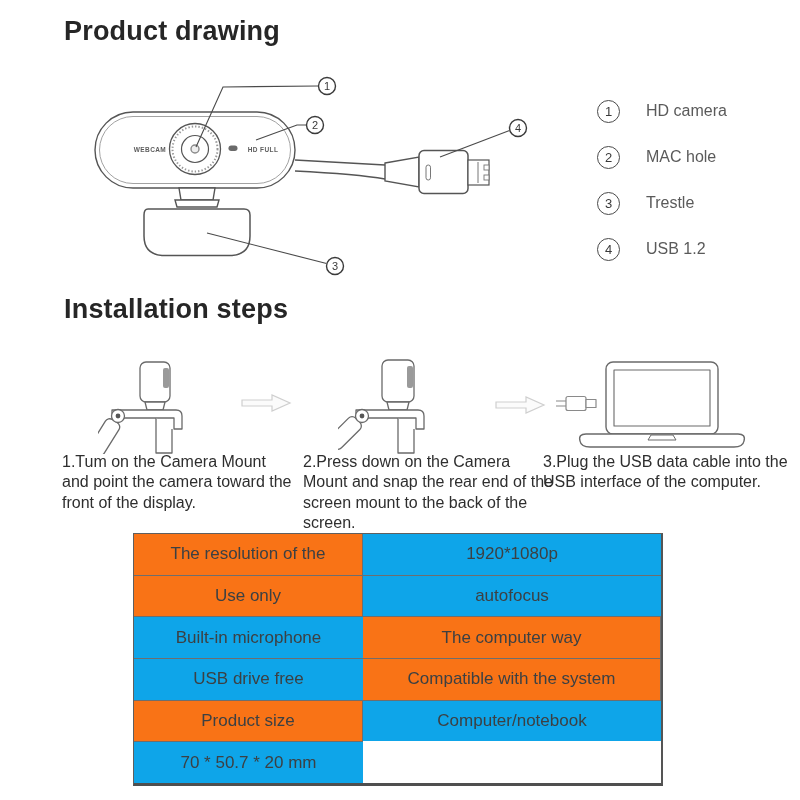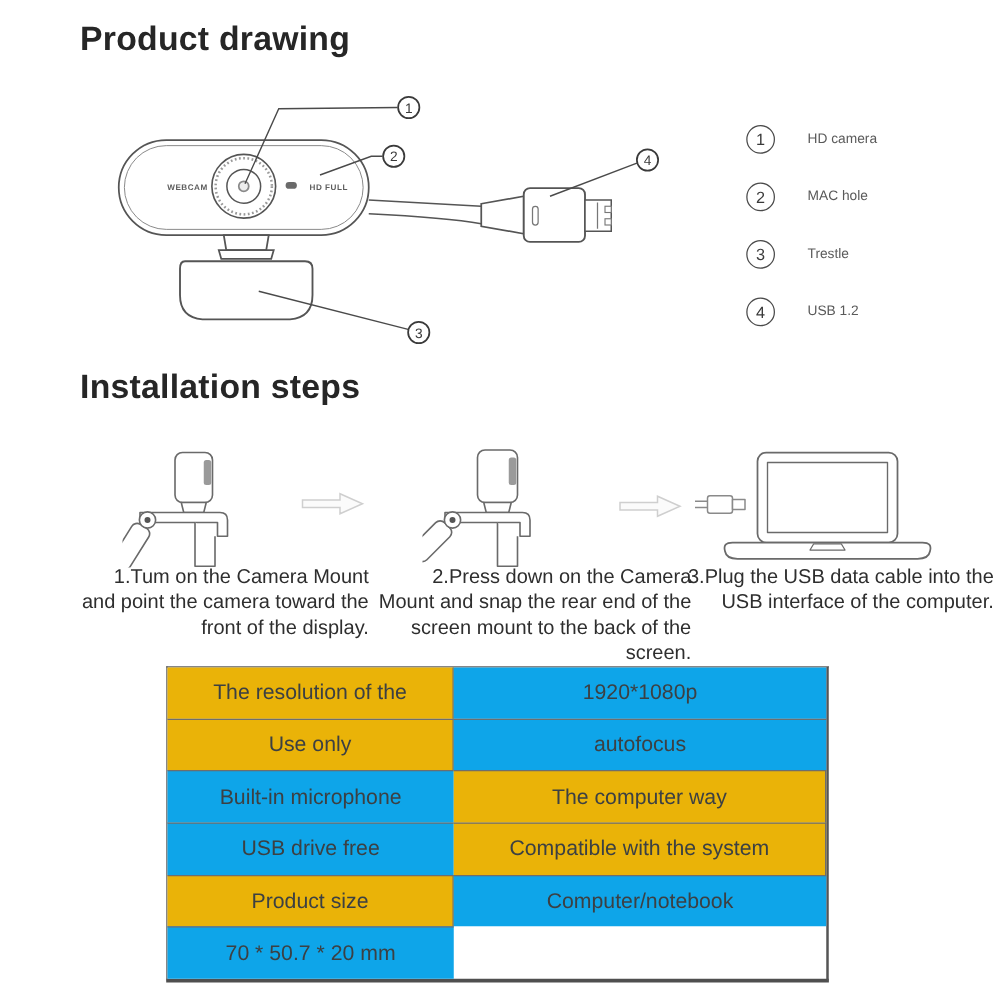--- a/index.html
+++ b/index.html
@@ -1,35 +1,35 @@
 <!DOCTYPE html>
 <html><head>
 <meta charset="utf-8">
 <style>
   html,body{margin:0;padding:0;background:#ffffff;}
   #stage{
     position:relative;width:800px;height:800px;background:#ffffff;
-    font-family:"Liberation Sans", sans-serif;overflow:hidden;text-align:right;
+    font-family:"Liberation Sans", sans-serif;overflow:hidden;
   }
   .heading{
     position:absolute;left:64px;margin:0;
     font-size:27px;font-weight:bold;color:#262626;letter-spacing:0.2px;
   }
   #title-product{top:16px;}
   #title-install{top:294px;}
 
   
   #legend{position:absolute;left:597px;top:88px;width:190px;}
   .legend-row{display:flex;align-items:center;height:46px;}
   .legend-num{
     width:21px;height:21px;border:1.6px solid #4a4a4a;border-radius:50%;
     display:flex;align-items:center;justify-content:center;
     font-size:13px;color:#3a3a3a;flex:0 0 auto;
   }
-  .legend-label{margin-left:26px;font-size:11px;color:#5a5a5a;}
+  .legend-label{margin-left:26px;font-size:16px;color:#5a5a5a;}
 
   
   #product-drawing{position:absolute;left:60px;top:70px;}
   #step1-art{position:absolute;left:98px;top:358px;}
   #step2-art{position:absolute;left:338px;top:358px;}
   #step3-art{position:absolute;left:556px;top:360px;}
   #arrow1{position:absolute;left:240px;top:392px;}
   #arrow2{position:absolute;left:494px;top:394px;}
 
   .caption{
@@ -43,21 +43,21 @@
   #spec-table{
     position:absolute;left:133px;top:533px;width:527px;
     border:1px solid #5f5f5f;border-right:2px solid #555;border-bottom:3px solid #4f4f4f;
     border-collapse:collapse;display:grid;grid-template-columns:229px 1fr;
   }
   .spec-cell{
     height:40.7px;display:flex;align-items:center;justify-content:center;
     font-size:17px;color:#3c4043;border-top:1px solid #6e6e6e;
   }
   .spec-cell.first{border-top:none;}
-  .spec-label{background:#eab308;border-right:1px solid #6e6e6e;}
+  .spec-label{background:#f97316;border-right:1px solid #6e6e6e;}
   .spec-value{background:#0ea5e9;}
 
   svg text{font-family:"Liberation Sans", sans-serif;}
   .callout-num{font-size:11px;fill:#3a3a3a;}
   .face-text{font-size:6.5px;font-weight:bold;fill:#5c5c5c;letter-spacing:0.4px;}
 </style>
 </head>
 <body>
 
 <div id="stage">

